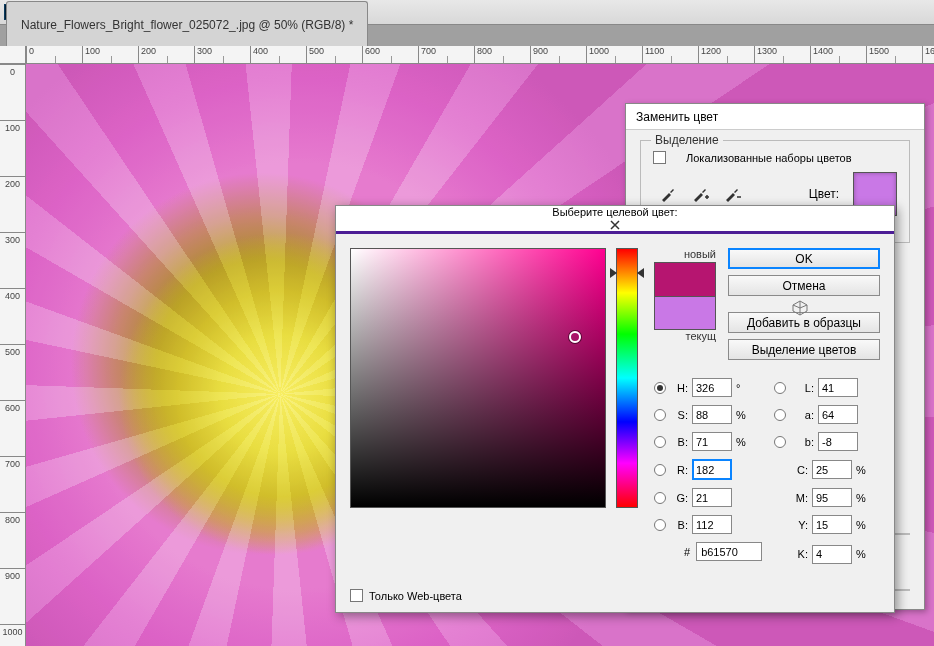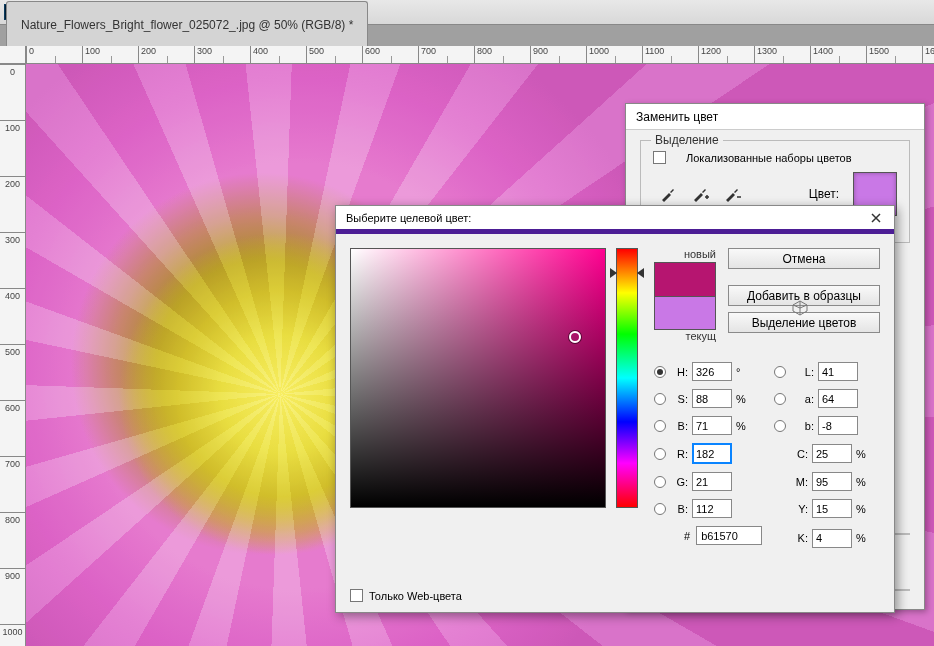--- a/index.html
+++ b/index.html
@@ -55,21 +55,21 @@
 .swatch-lbl { margin-left:auto; font-size:12px; }
 .rc-swatch { width:44px; height:44px; background:#c978e6; border:1px solid #555; box-shadow: inset 0 0 4px rgba(0,0,0,0.3); }
 .rc-slider-row { margin-top: 60px; display:flex; align-items:center; gap:8px; }
 .rc-slider { flex:1; height:2px; background:#bbb; position:relative; }
 .rc-thumb { position:absolute; top:-5px; width:12px; height:12px; background:#0a84ff; border-radius:2px; transform: rotate(45deg); }
 .rc-label2 { font-size:12px; color:#333; margin-top: 28px; }
 .rc-slider2-row { margin-top: 12px; display:flex; align-items:center; gap:8px; }
 
 
 .picker { position: absolute; top: 205px; left: 335px; width: 560px; height: 408px; background: #f0f0f0; border: 1px solid #888; box-shadow: 3px 3px 10px rgba(0,0,0,0.4); }
-.picker-title { height: 28px; display:flex; align-items:center; justify-content:space-between; padding: 0 10px; background:#fff; border-bottom:5px solid #4c1d95; font-size:12px; }
+.picker-title { height: 28px; display:flex; align-items:center; justify-content:space-between; padding: 0 10px; background:#fff; border-bottom:3px solid #4c1d95; font-size:12px;flex-direction:column; }
 .close-x { width:16px; height:16px; display:flex; align-items:center; justify-content:center; cursor:pointer; }
 .close-x svg { width:10px; height:10px; }
 .picker-body { padding: 14px 14px 12px; display:flex; gap:10px; height: calc(100% - 28px); position: relative; }
 
 .sv-box { width: 256px; height: 260px; position: relative; border:1px solid #555; cursor: crosshair;
   background: linear-gradient(to top, #000, rgba(0,0,0,0)),
               linear-gradient(to right, #fff, hsl(326,100%,50%)); }
 .sv-cursor { position:absolute; width:12px; height:12px; border:2px solid #fff; border-radius:50%; transform: translate(-50%,-50%); box-shadow: 0 0 0 1px rgba(0,0,0,0.5); left: 88%; top: 34%; }
 .hue-col { width: 22px; height: 260px; border:1px solid #555; position:relative; cursor: ns-resize;
   background: linear-gradient(to bottom, #f00 0%, #ff0 17%, #0f0 33%, #0ff 50%, #00f 67%, #f0f 83%, #f00 100%); }
@@ -219,20 +219,21 @@
           <div class="p-cur" id="p-cur" style="background: rgb(201, 120, 230);"></div>
           <div class="p-lbl" style="text-align:right">текущ</div>
           <div class="cube" style="position:absolute; left:142px; top:48px;">
             <svg viewBox="0 0 16 16">
                 <path d="M8 1 L15 5 L15 11 L8 15 L1 11 L1 5 Z" fill="none" stroke="#777"></path>
                 <path d="M8 1 L8 8 L15 5 M8 8 L1 5 M8 8 L8 15" stroke="#777" fill="none"></path>
               </svg>
           </div>
         </div>
         <div class="btn-col">
+          <div class="btn primary">OK</div>
           <div class="btn">Отмена</div>
           <div style="height:4px"></div>
           <div class="btn">Добавить в образцы</div>
           <div class="btn">Выделение цветов</div>
         </div>
       </div>
 
       <div class="fields">
 
         <div class="fld">

